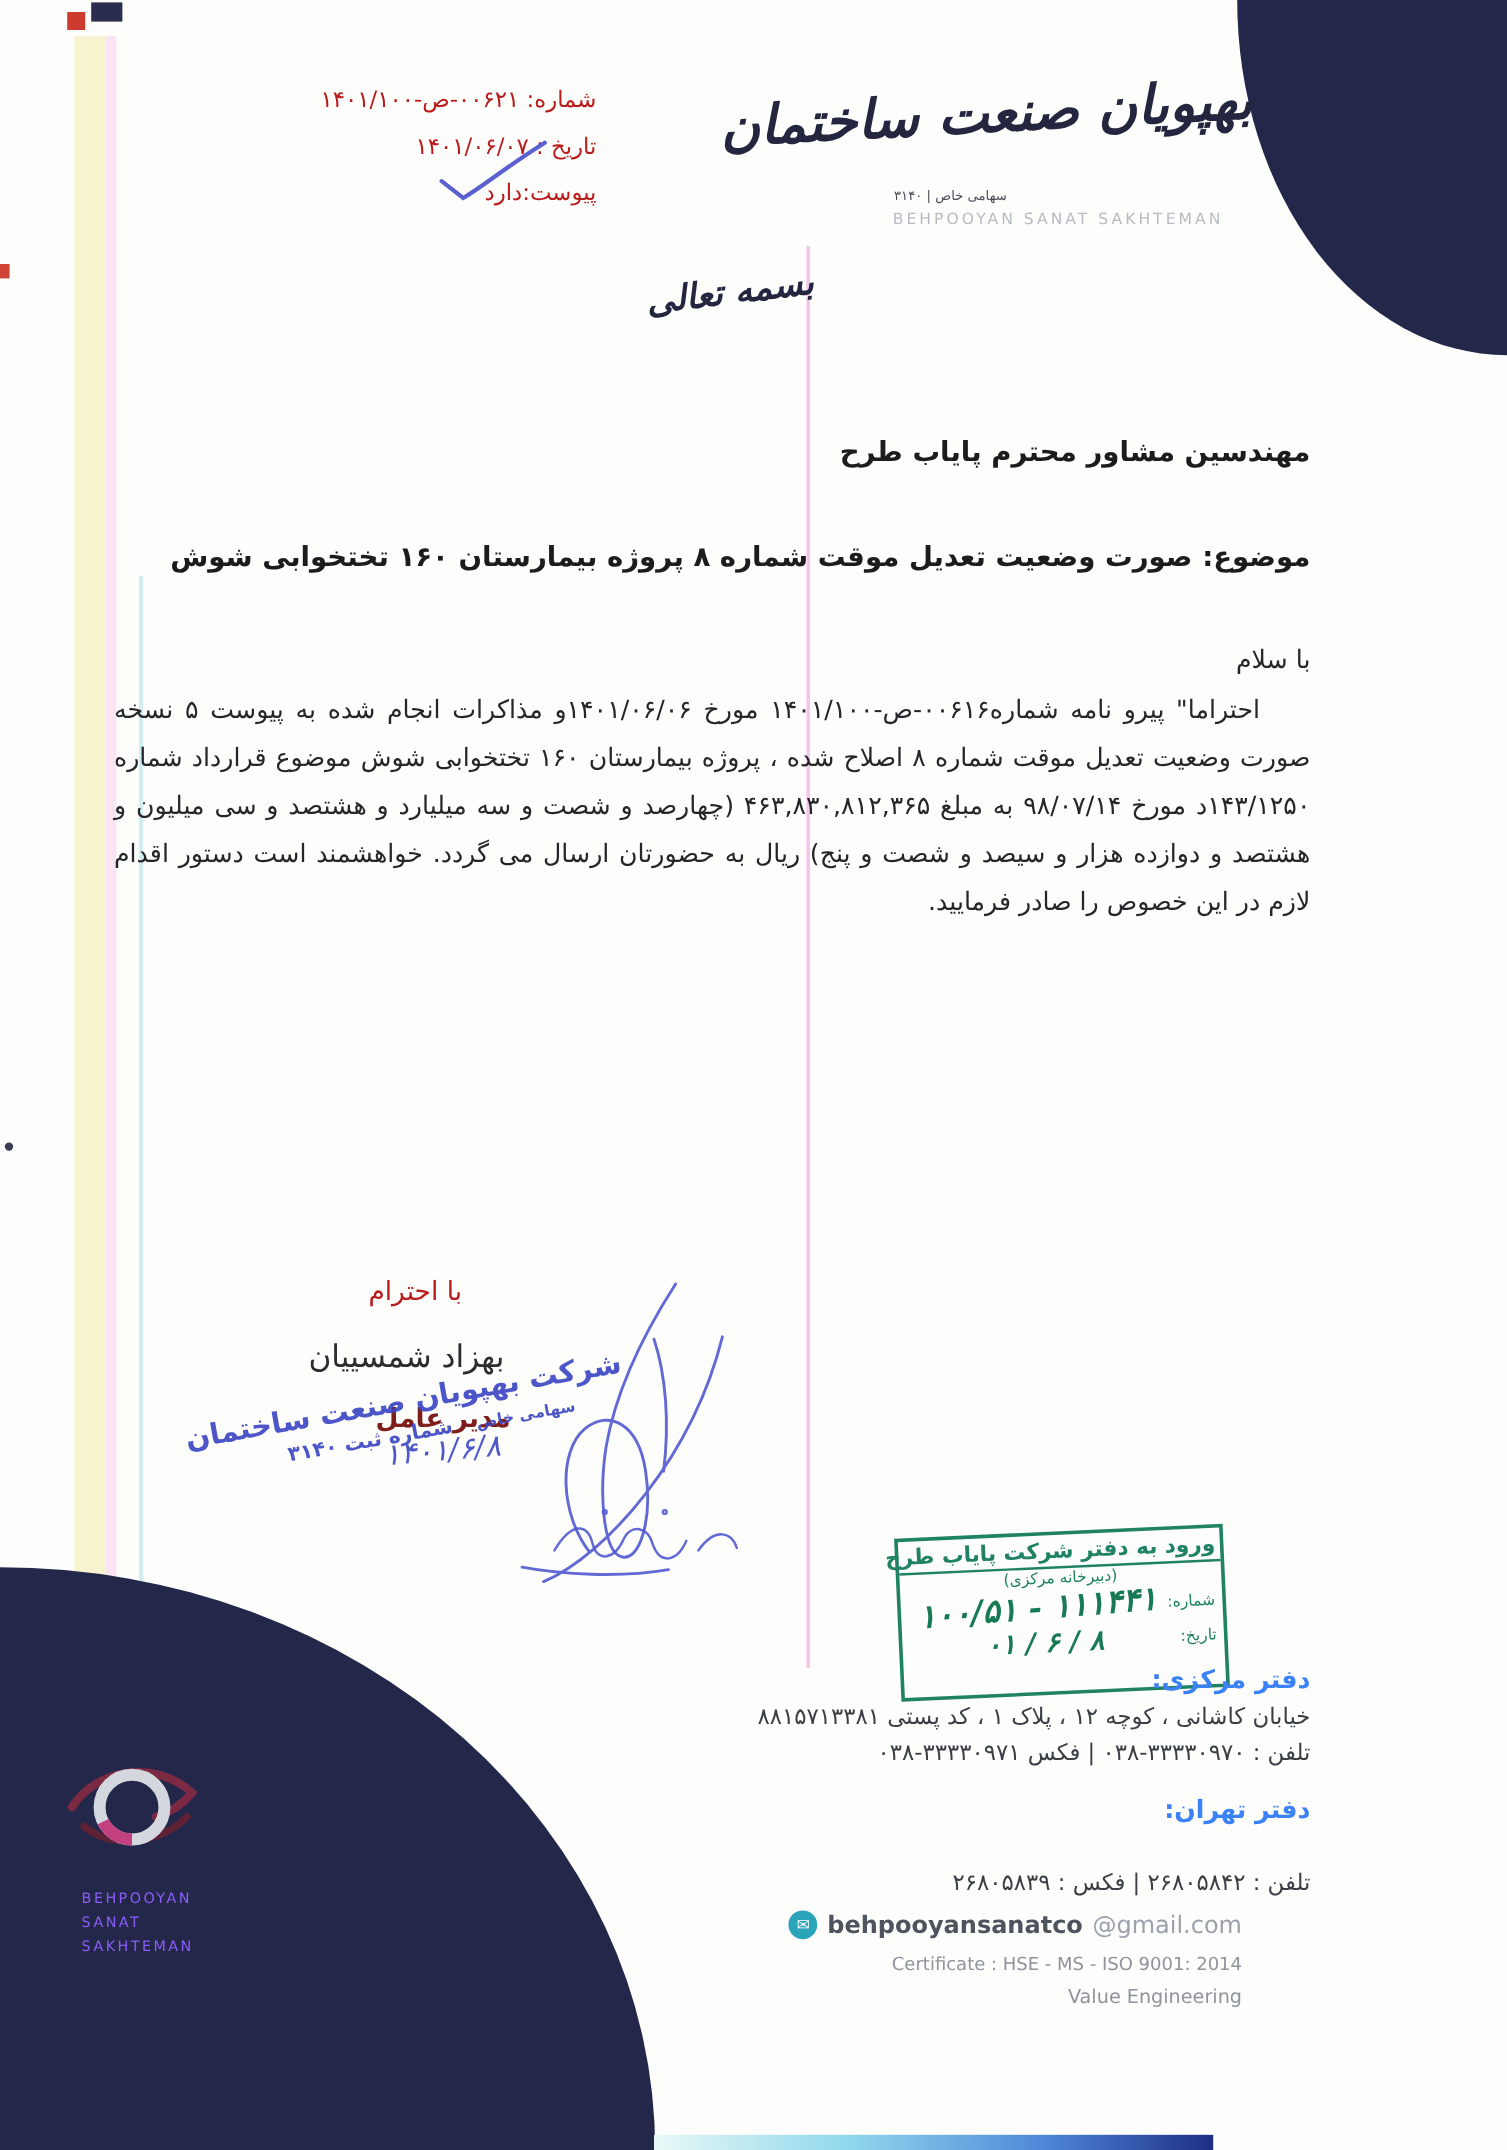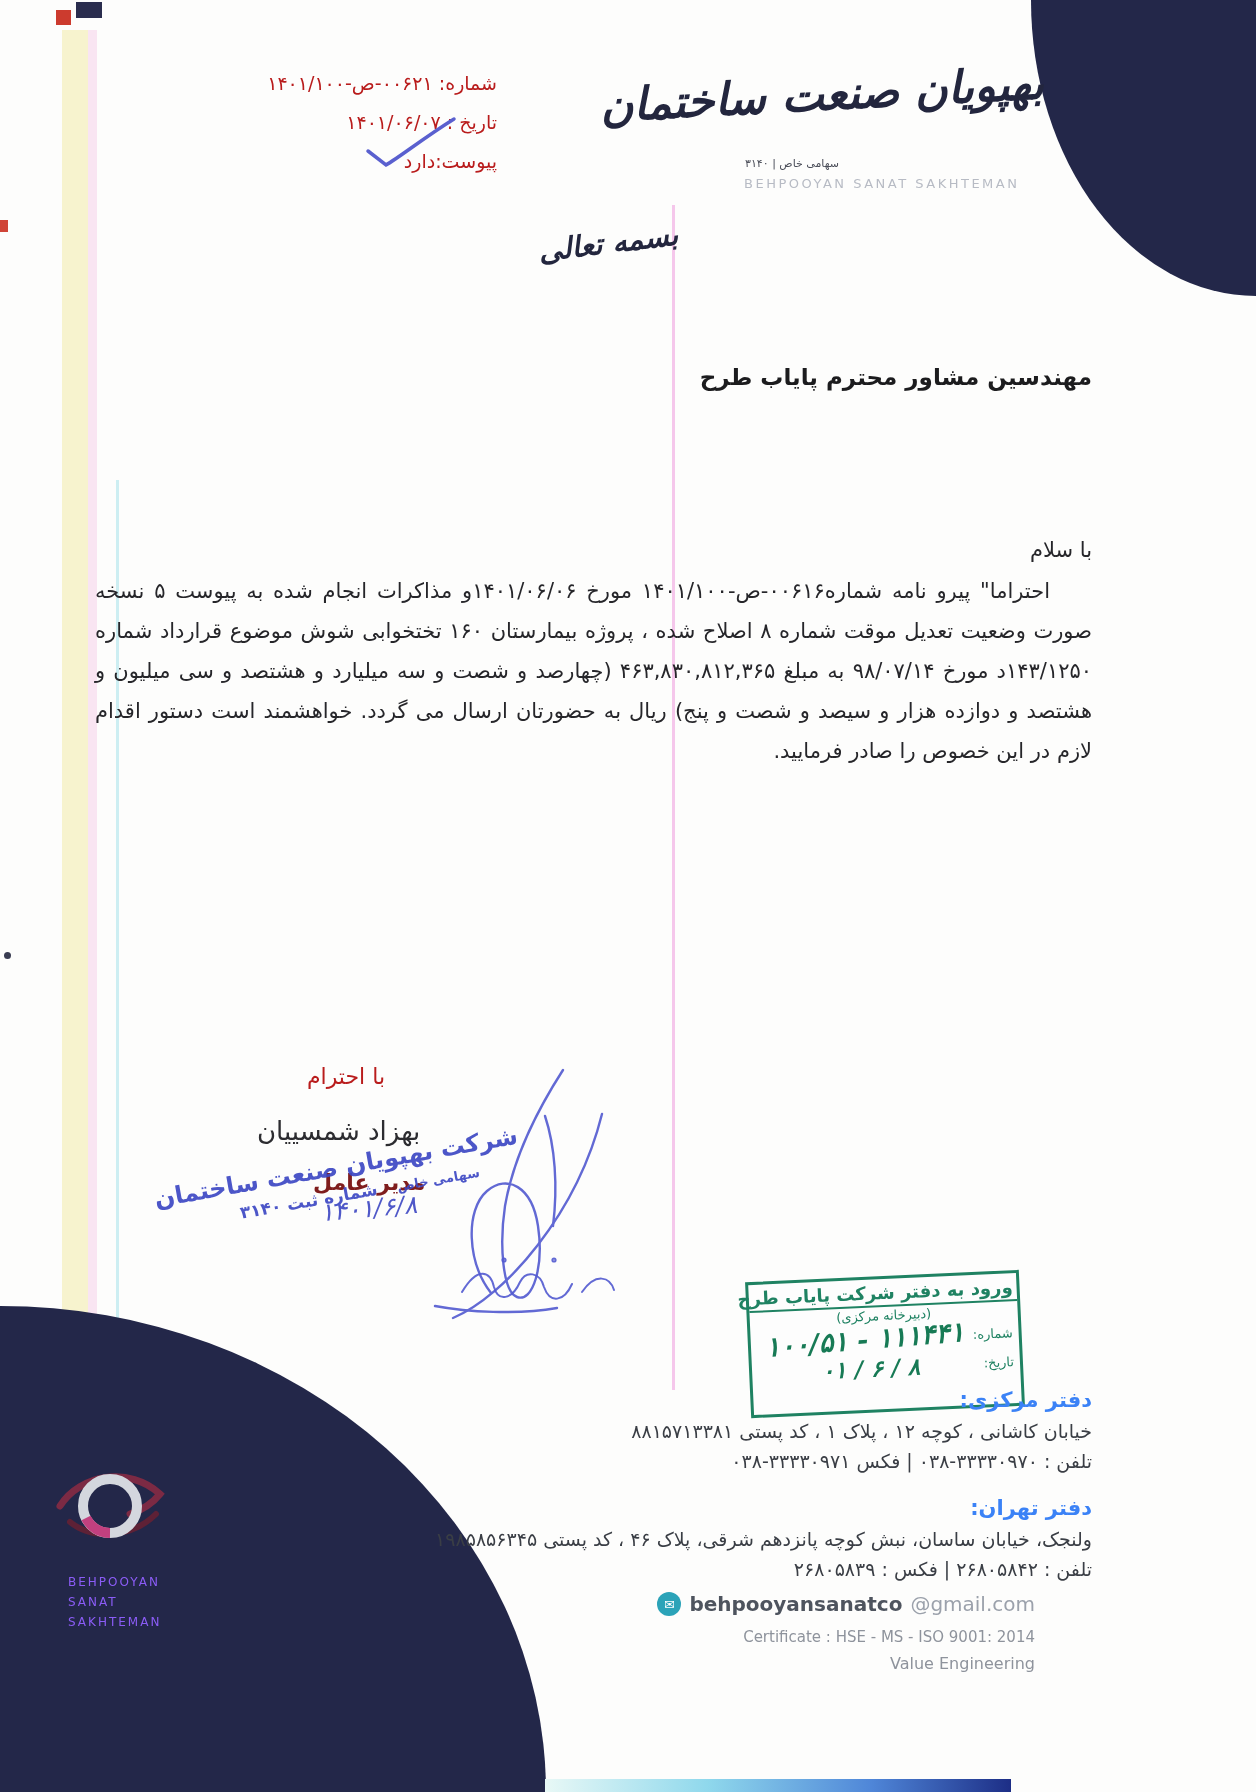--- a/index.html
+++ b/index.html
@@ -119,20 +119,21 @@
   <svg class="check-svg" viewBox="0 0 98 60">
     <path d="M94 6 C 62 26 40 44 26 52 L 8 38" stroke="#5a60cf" stroke-width="3.5" fill="none" stroke-linecap="round"></path>
   </svg>
 
   <div class="logo-cal">بهپویان صنعت ساختمان</div>
   <div class="logo-sub">سهامی خاص | ۳۱۴۰</div>
   <div class="logo-en">BEHPOOYAN SANAT SAKHTEMAN</div>
 
   <div class="bismillah">بسمه تعالی</div>
   <div class="recipient">مهندسین مشاور محترم پایاب طرح</div>
+  <div class="subject">موضوع: صورت وضعیت تعدیل موقت شماره ۸ پروژه بیمارستان ۱۶۰ تختخوابی شوش</div>
   <div class="salutation">با سلام</div>
   <p class="bodytext">احتراما" پیرو نامه شماره۰۰۶۱۶-ص-۱۴۰۱/۱۰۰ مورخ ۱۴۰۱/۰۶/۰۶و مذاکرات انجام شده به پیوست ۵ نسخه صورت وضعیت تعدیل موقت شماره ۸ اصلاح شده ، پروژه بیمارستان ۱۶۰ تختخوابی شوش موضوع قرارداد شماره ۱۴۳/۱۲۵۰د مورخ ۹۸/۰۷/۱۴ به مبلغ ۴۶۳,۸۳۰,۸۱۲,۳۶۵ (چهارصد و شصت و سه میلیارد و هشتصد و سی میلیون و هشتصد و دوازده هزار و سیصد و شصت و پنج) ریال به حضورتان ارسال می گردد. خواهشمند است دستور اقدام لازم در این خصوص را صادر فرمایید.</p>
 
   <div class="closing">با احترام</div>
   <div class="signer-name">بهزاد شمسییان</div>
   <div class="signer-title">مدیر عامل</div>
 
   <div class="company-stamp">
     <div class="cs-l1">شرکت بهپویان صنعت ساختمان</div>
     <div class="cs-row">
@@ -169,21 +170,20 @@
     <div class="es-row">
       <span class="es-label">تاریخ:</span>
       <span class="es-date">۸ / ۶ / ۰۱</span>
     </div>
   </div>
 
   <div class="f-rtl f-title t-1388">دفتر مرکزی:</div>
   <div class="f-rtl t-1420">خیابان کاشانی ، کوچه ۱۲ ، پلاک ۱ ، کد پستی ۸۸۱۵۷۱۳۳۸۱</div>
   <div class="f-rtl t-1450">تلفن : ۳۳۳۳۰۹۷۰-۰۳۸ | فکس ۳۳۳۳۰۹۷۱-۰۳۸</div>
   <div class="f-rtl f-title t-1496">دفتر تهران:</div>
-  <div class="f-rtl t-1528">ولنجک، خیابان ساسان، نبش کوچه پانزدهم شرقی، پلاک ۴۶ ، کد پستی ۱۹۸۵۸۵۶۳۴۵</div>
   <div class="f-rtl t-1558">تلفن : ۲۶۸۰۵۸۴۲ | فکس : ۲۶۸۰۵۸۳۹</div>
 
   <div class="email-row">
     <span class="email-icon">✉</span>
     <span class="email-user">behpooyansanatco</span>
       <span class="email-domain">@gmail.com</span>
   </div>
   <div class="cert">Certificate : HSE - MS - ISO 9001: 2014</div>
   <div class="veng">Value Engineering</div>
 

